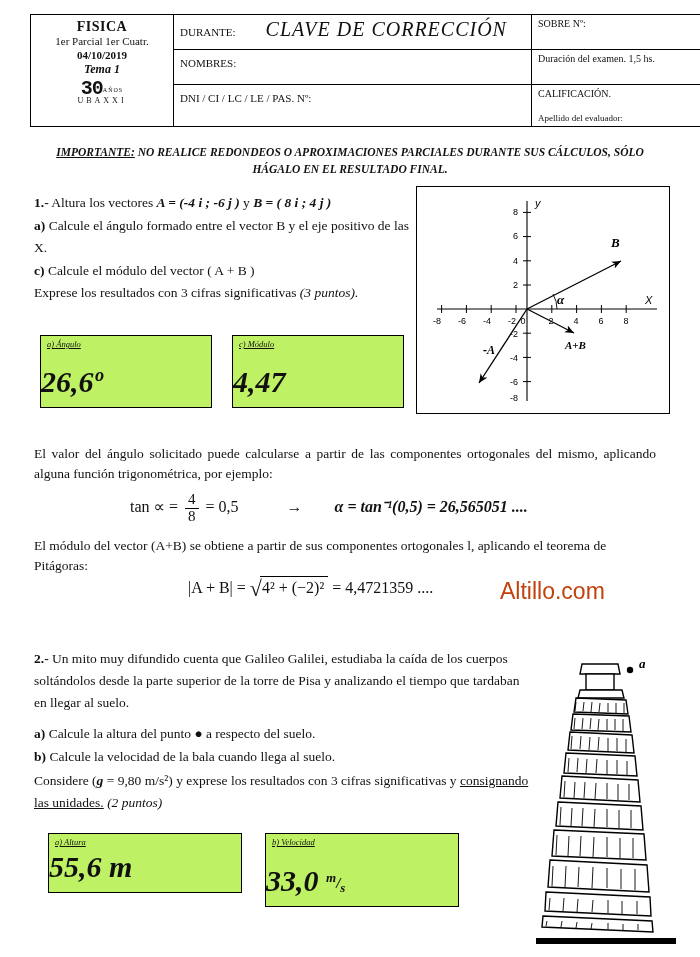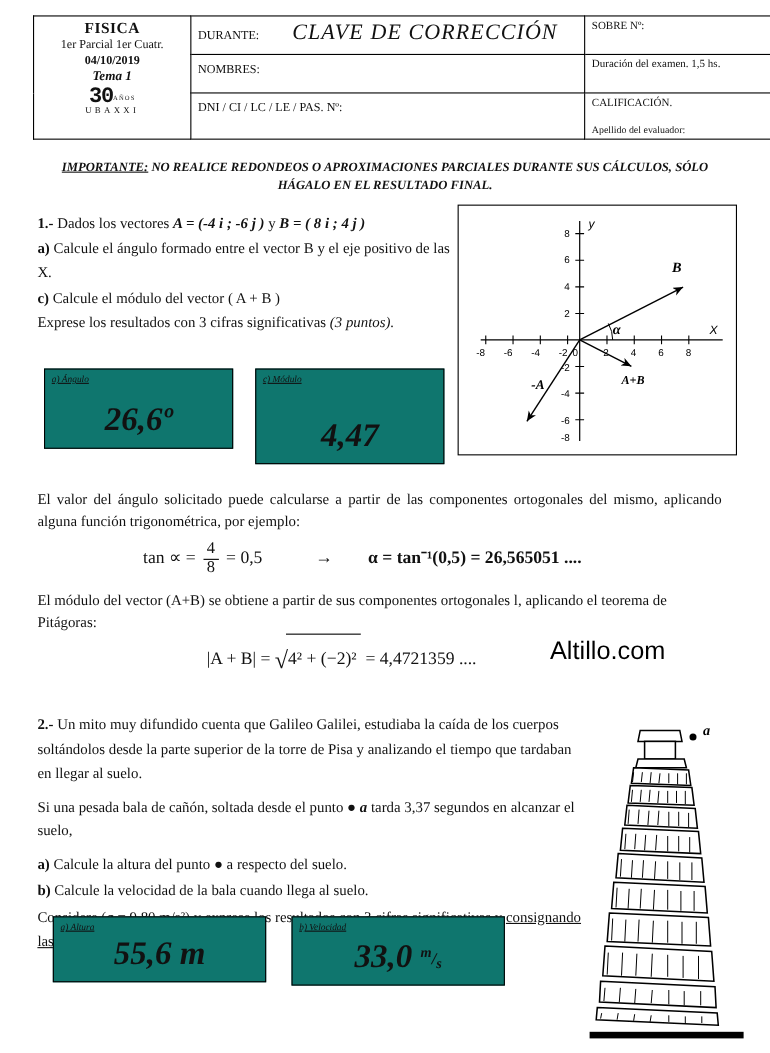--- a/index.html
+++ b/index.html
@@ -107,47 +107,47 @@
   }
   .p1-block .ln { margin-bottom: 1px; }
   b.it { font-style: italic; }
   .small-note { font-style: italic; }
 
   
   .ansbox {
     position: absolute;
     border: 1.6px solid #000;
     box-sizing: border-box;
-    background: #0f766e;
+    background: #bef264;
     text-decoration: underline;
   }
   .ansbox .cap {
     position: absolute;
     top: 3px;
     left: 6px;
     font-size: 8.5px;
     font-style: italic;
     text-decoration: underline;
   }
   .ansbox .val {
     position: absolute;
     left: 0; right: 0;
     bottom: 8px;
-    text-align: center;
+    text-align: left;
     font-family: "Liberation Serif", serif;
     font-style: italic;
     font-weight: bold;
   }
   #box-angulo { left: 40px; top: 335px; width: 172px; height: 73px; }
   #box-angulo .val { font-size: 30px; }
-  #box-modulo { left: 232px; top: 335px; width: 172px; height: 87px; }
+  #box-modulo { left: 232px; top: 335px; width: 172px; height: 73px; }
   #box-modulo .val { font-size: 30px; }
   #box-altura  { left: 48px; top: 833px; width: 194px; height: 60px; }
   #box-altura .val { font-size: 30px; }
-  #box-veloc   { left: 265px; top: 833px; width: 194px; height: 63px; }
+  #box-veloc   { left: 265px; top: 833px; width: 194px; height: 74px; }
   #box-veloc .val { font-size: 30px; }
   .frac-inline {
     display: inline-block;
     font-size: 15px;
     font-style: italic;
     vertical-align: 3px;
   }
   .frac-inline sup { font-size: 13px; }
   .frac-inline sub { font-size: 13px; }
 
@@ -202,32 +202,32 @@
   .mathline2 {
     position: absolute;
     left: 188px;
     top: 576px;
     font-size: 16px;
     white-space: nowrap;
   }
   .sqrt {
     display: inline-block;
     border-top: 1.2px solid #000;
-    padding: 14px 4px 0 2px;
+    padding: 2px 4px 0 2px;
     margin-left: -2px;
   }
   .radical { font-size: 22px; vertical-align: -3px; }
 
   .altillo {
     position: absolute;
     left: 500px;
     top: 578px;
     font-family: "Liberation Sans", sans-serif;
     font-size: 23px;
-    color: #000000;
+    color: #c2410c;
   }
 
   
   .p2-block {
     position: absolute;
     left: 34px;
     top: 648px;
     width: 500px;
     font-size: 13.5px;
     line-height: 1.62;
@@ -301,21 +301,21 @@
   </table>
 
 <div class="important">
   <u>IMPORTANTE:</u>
   <span>NO REALICE REDONDEOS O APROXIMACIONES PARCIALES DURANTE SUS CÁLCULOS, SÓLO HÁGALO EN EL RESULTADO FINAL.</span>
 </div>
 
 <div class="p1-block">
   <div class="ln">
     <b>1.-</b>
-    <span>Dados los vectores</span>
+    <span>Altura los vectores</span>
     <b class="it">A = (-4 i ; -6 j )</b>
     <span>y</span>
     <b class="it">B = ( 8 i ; 4 j )</b>
   </div>
   <div class="ln">
     <b>a)</b>
     <span>Calcule el ángulo formado entre el vector  B  y el eje positivo de las  X.</span>
   </div>
   <div class="ln">
     <b>c)</b>
@@ -411,40 +411,37 @@
 <div class="mathline1">
   <span>tan ∝ =</span>
   <span class="frac">
     <span class="num">4</span>
     <span class="den">8</span>
   </span>
   <span>= 0,5</span>
   <span style="display:inline-block;width:40px"></span>
   <span>→</span>
   <span style="display:inline-block;width:24px"></span>
-  <b style="">α = tan⁻¹(0,5) =  26,565051 ....</b>
+  <b style="font-style:italic">α = tan⁻¹(0,5) =  26,565051 ....</b>
 </div>
 
 <div class="expl2">El módulo del vector (A+B) se obtiene a partir de sus componentes ortogonales l, aplicando el teorema de Pitágoras:</div>
 
 <div class="mathline2">
   <span>|A + B| =</span>
   <span class="radical">√</span><span class="sqrt">4² + (−2)²</span>
   <span>=  4,4721359 ....</span>
 </div>
 
 <div class="altillo">Altillo.com</div>
 
 <div class="p2-block">
   <p>
     <b>2.-</b>
     <span>Un mito muy difundido cuenta que Galileo Galilei, estudiaba la caída de los cuerpos soltándolos desde la parte superior de la torre de Pisa y analizando el tiempo que tardaban en llegar al suelo.</span>
-  </p>
-  <p>
-    <span>Si una pesada bala de cañón, soltada desde el punto ● </span><b class="it">a</b><span> tarda 3,37 segundos en alcanzar el suelo,</span>
   </p>
   <p class="tight">
     <b>a)</b>
     <span>Calcule la altura del punto ● a  respecto del suelo.</span>
   </p>
   <p class="tight">
     <b>b)</b>
     <span>Calcule la velocidad de la bala cuando llega al suelo.</span>
   </p>
   <p>

